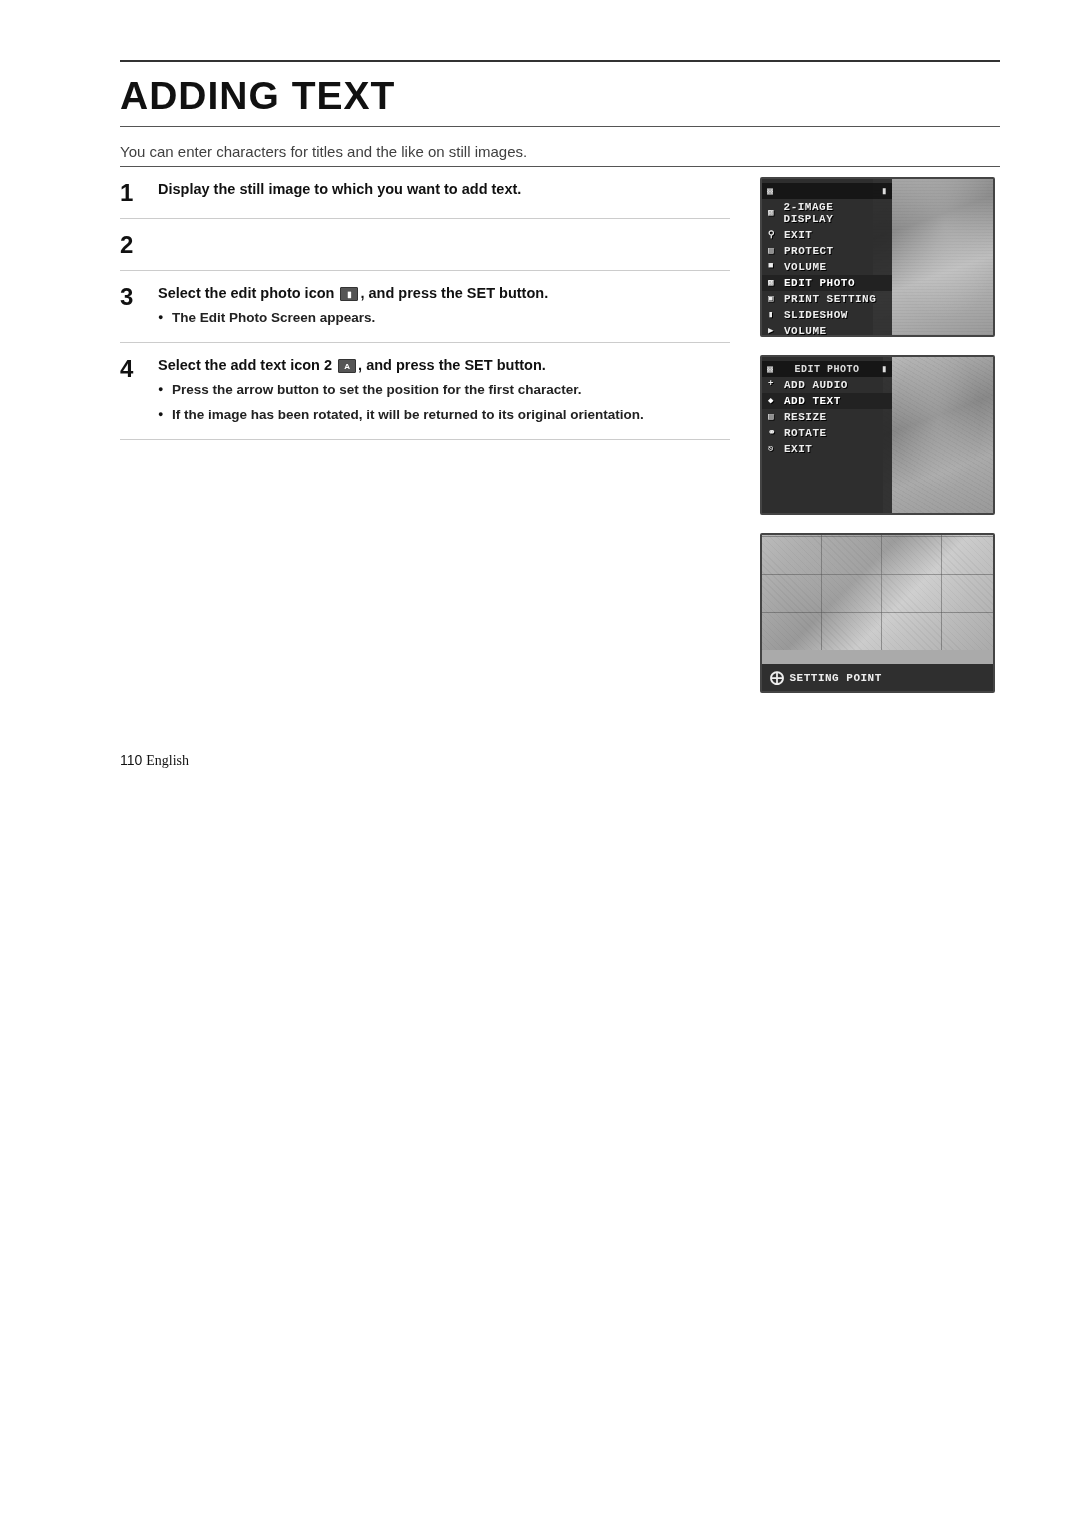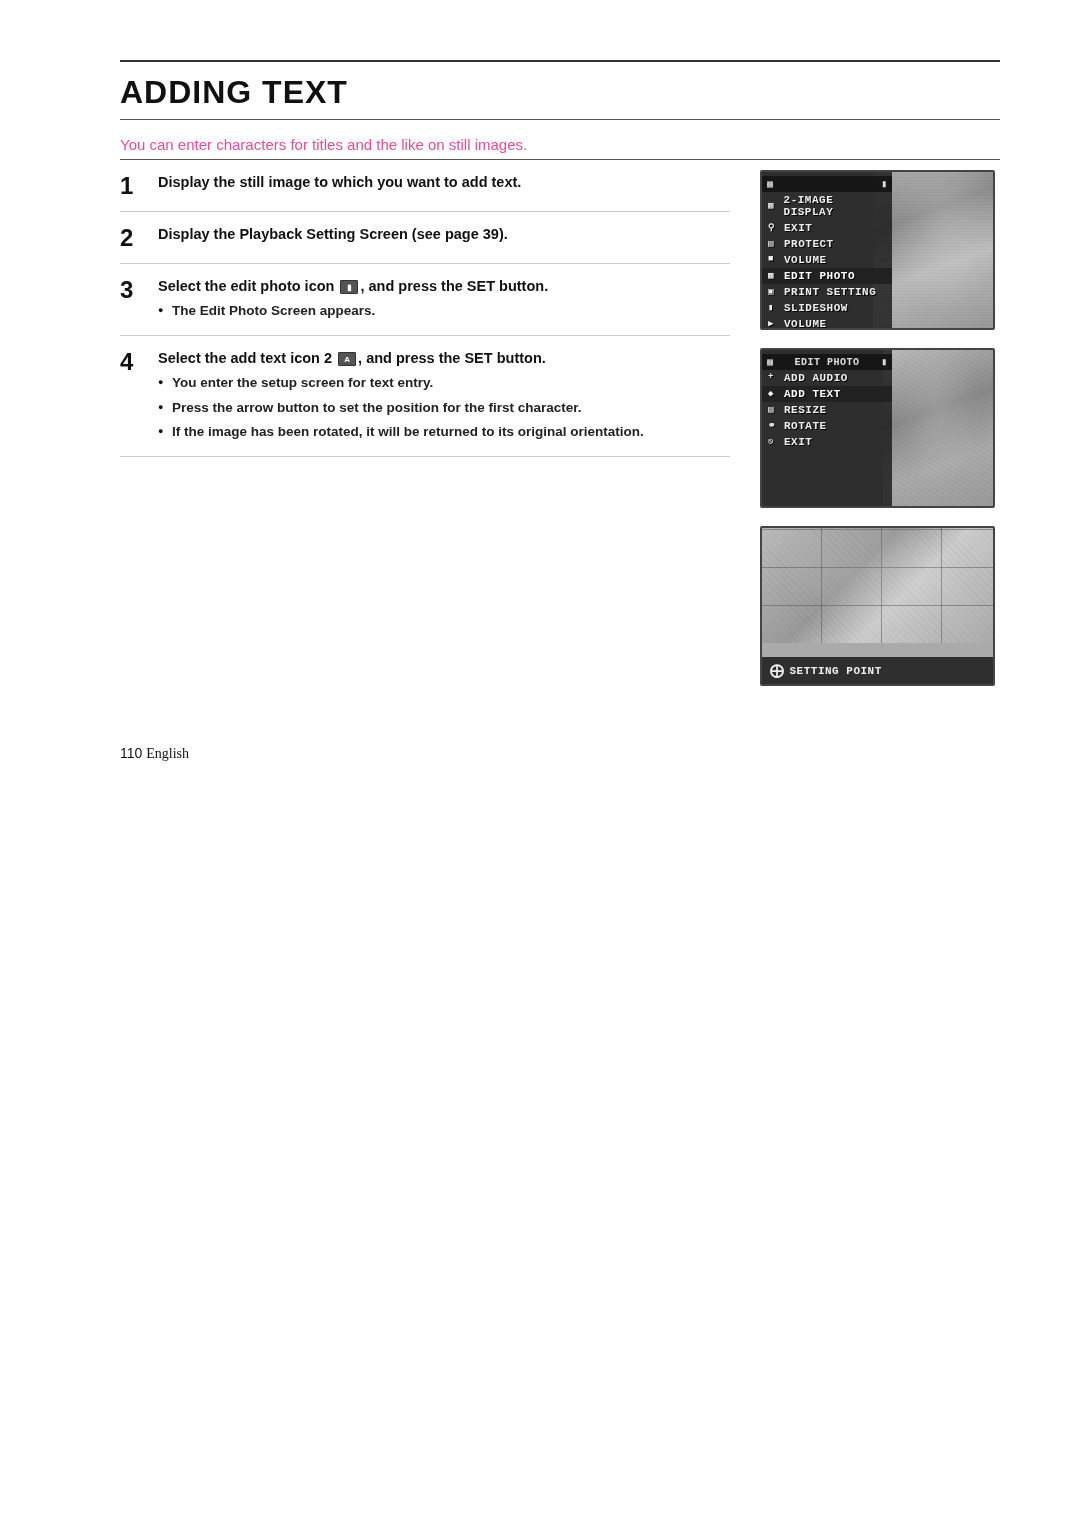--- a/index.html
+++ b/index.html
@@ -12,37 +12,37 @@
       padding: 60px 80px 60px 120px;
     }
 
     .page-header-rule {
       border: none;
       border-top: 2px solid #333;
       margin-bottom: 12px;
     }
 
     .section-title {
-      font-size: 32px;
+      font-size: 39px;
       font-weight: 900;
       letter-spacing: 1px;
       margin-bottom: 8px;
       color: #111;
     }
 
     .section-rule {
       border: none;
       border-top: 1.5px solid #555;
       margin-bottom: 16px;
     }
 
     .intro-text {
       font-size: 15px;
       margin-bottom: 6px;
-      color: #ec4899;
+      color: #404040;
     }
 
     .steps-rule {
       border: none;
       border-top: 1.5px solid #555;
       margin-bottom: 0;
     }
 
     .content-area {
       display: flex;
@@ -338,23 +338,20 @@
 
     <div class="step">
       <div class="step-number">1</div>
       <div class="step-content">
         <div class="step-title">Display the still image to which you want to add text.</div>
       </div>
     </div>
 
     <div class="step">
       <div class="step-number">2</div>
-      <div class="step-content">
-        <div class="step-title">Display the Playback Setting Screen (see page 39).</div>
-      </div>
     </div>
 
     <div class="step">
       <div class="step-number">3</div>
       <div class="step-content">
         <div class="step-title">
           Select the edit photo icon <span class="step-inline-icon">▮</span>, and press the SET button.
         </div>
         <ul class="bullet-list">
           <li>The Edit Photo Screen appears.</li>
@@ -362,21 +359,20 @@
       </div>
     </div>
 
     <div class="step">
       <div class="step-number">4</div>
       <div class="step-content">
         <div class="step-title">
           Select the add text icon 2 <span class="step-inline-icon">A</span>, and press the SET button.
         </div>
         <ul class="bullet-list">
-          <li>You enter the setup screen for text entry.</li>
           <li>Press the arrow button to set the position for the first character.</li>
           <li>If the image has been rotated, it will be returned to its original orientation.</li>
         </ul>
       </div>
     </div>
 
   </div>
 
   <div class="screenshots-column">
 

